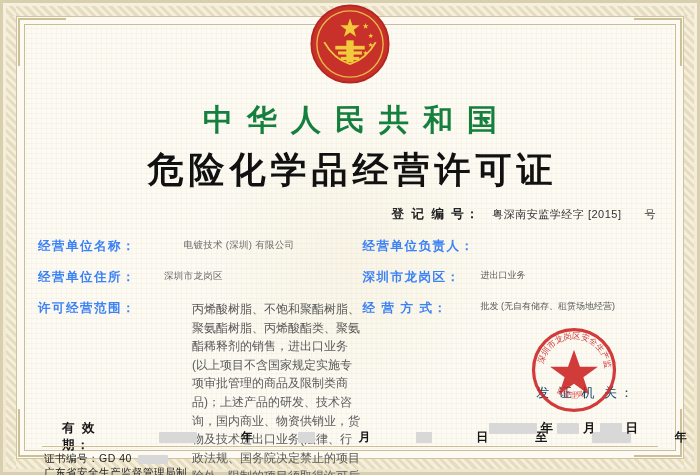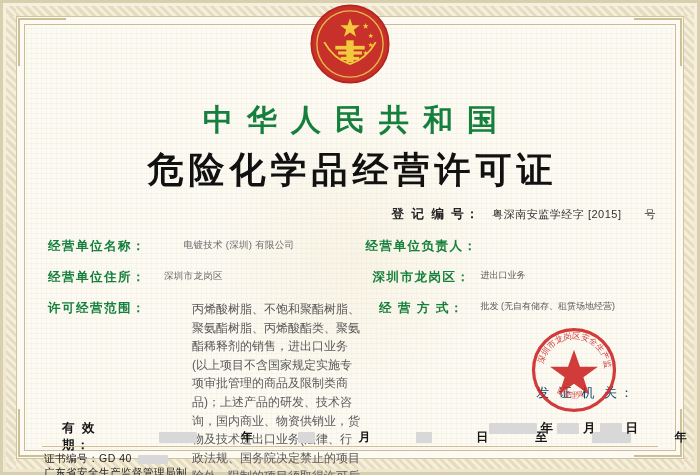--- a/index.html
+++ b/index.html
@@ -146,24 +146,24 @@
   }
   .col-left, .col-right {
     display: flex;
     align-items: flex-start;
   }
   .col-left { width: 52%; }
   .col-right { width: 48%; }
   .f-label {
     font-size: 12.5px;
     font-weight: bold;
-    color: #15803d;
+    color: #3b82f6;
     letter-spacing: 1.5px;
     white-space: nowrap;
-    text-align: center;
+    text-align: left;
     flex: 0 0 auto;
   }
   .f-label.w-left { width: 118px; }
   .f-label.w-right { width: 118px; }
   .f-value {
     font-size: 9.5px;
     color: #4a4a4a;
     margin-left: 8px;
     line-height: 1.45;
     letter-spacing: 0.3px;

